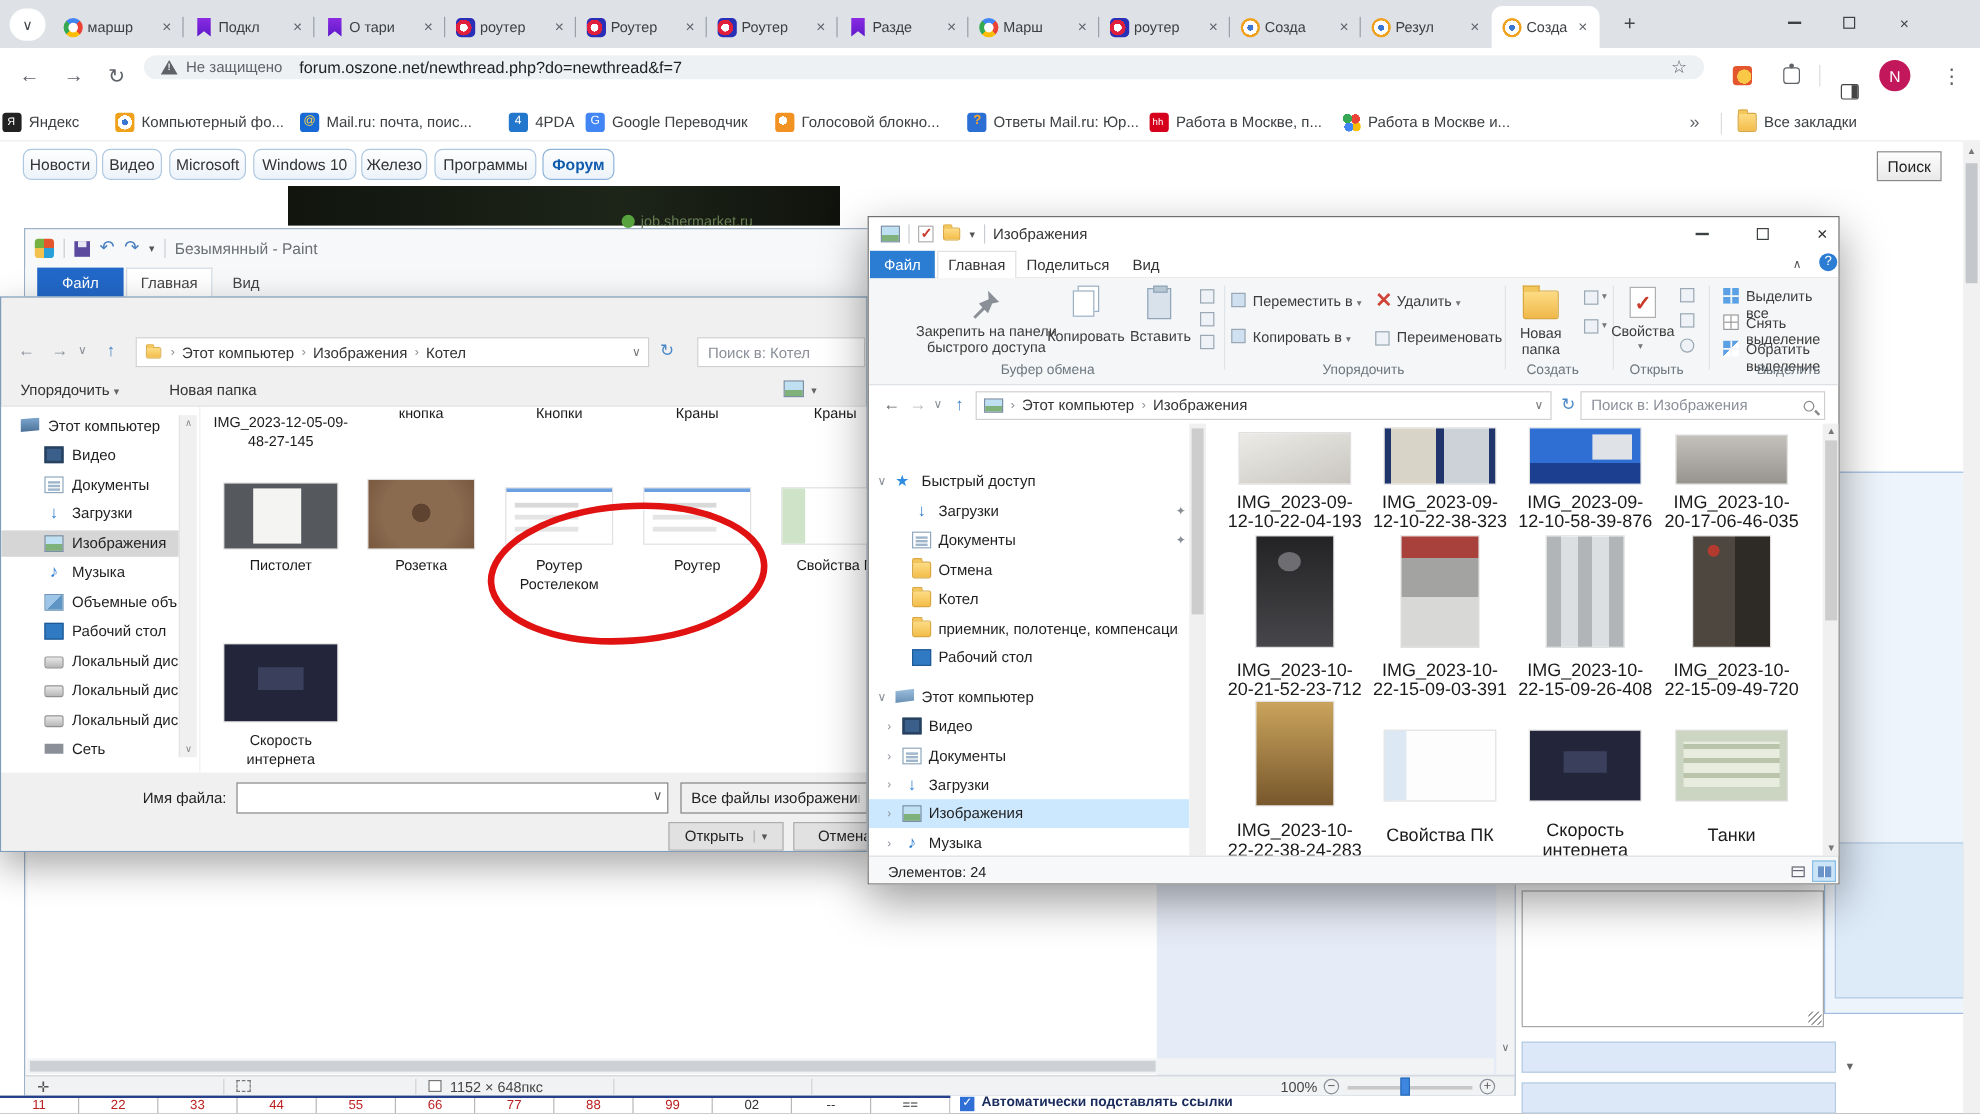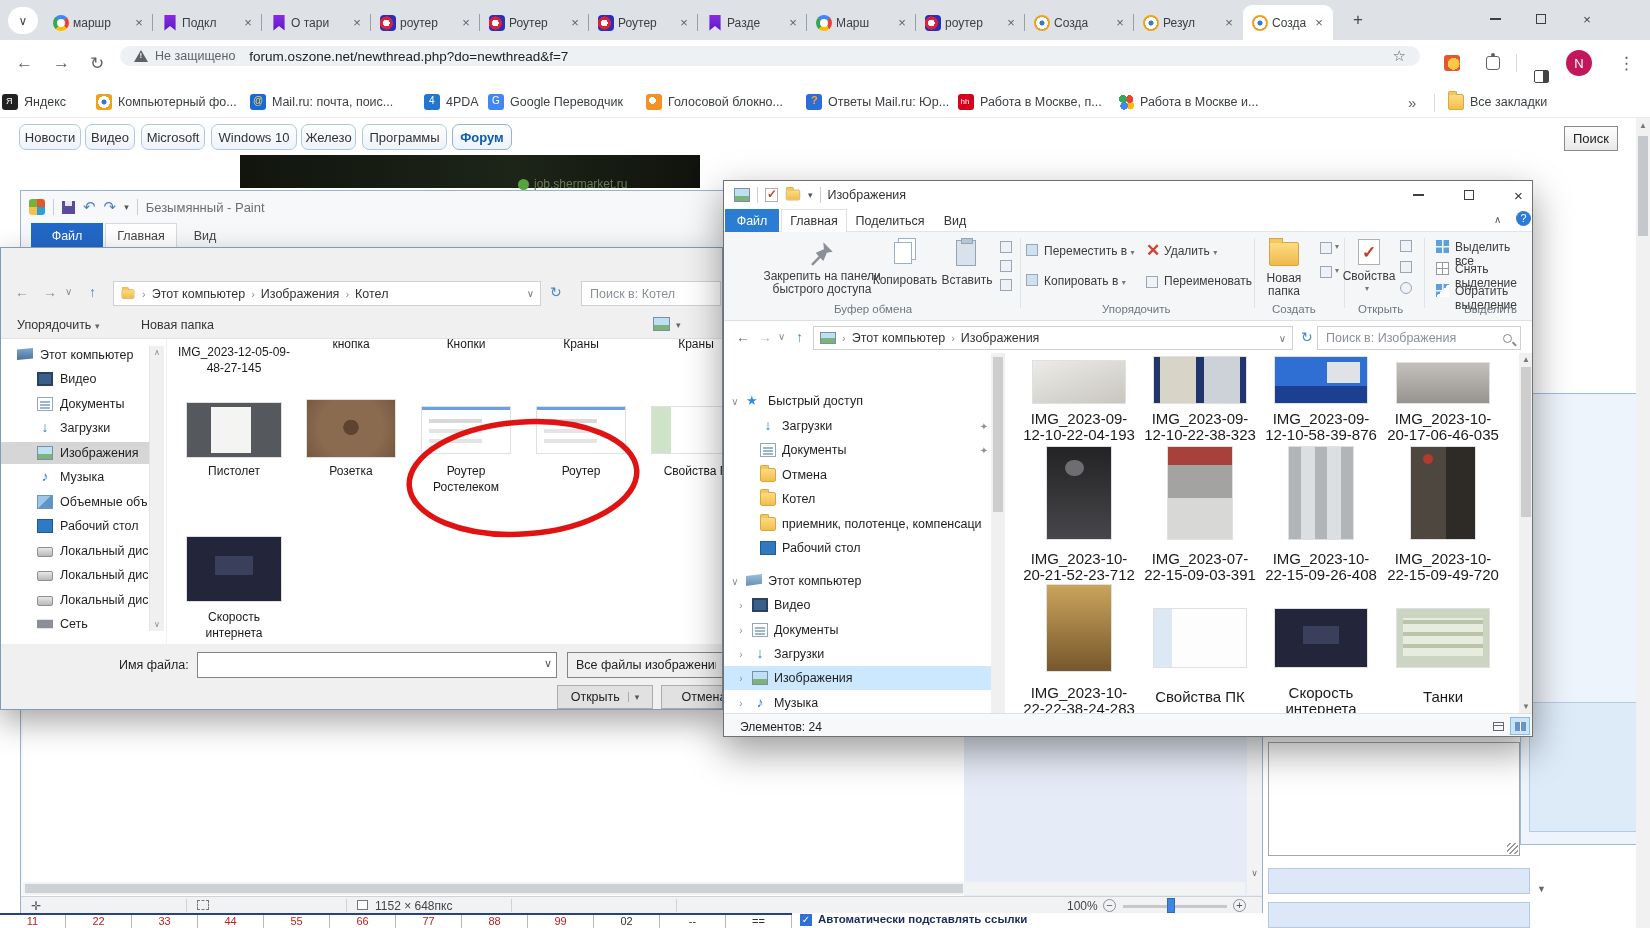--- a/index.html
+++ b/index.html
@@ -751,21 +751,21 @@
     <div class="thumb t-passport" style="left:430px;top:176px;width:92px;height:46px"></div>
     <div class="egrid-label" style="left:418px;top:230px;width:116px">IMG_2023-09-12-10-22-38-323</div>
     <div class="thumb t-device" style="left:551px;top:176px;width:92px;height:46px"></div>
     <div class="egrid-label" style="left:539px;top:230px;width:116px">IMG_2023-09-12-10-58-39-876</div>
     <div class="thumb t-gray" style="left:673px;top:182px;width:92px;height:40px"></div>
     <div class="egrid-label" style="left:661px;top:230px;width:116px">IMG_2023-10-20-17-06-46-035</div>
 
     <div class="thumb t-metal" style="left:323px;top:266px;width:64px;height:92px"></div>
     <div class="egrid-label" style="left:297px;top:370px;width:116px">IMG_2023-10-20-21-52-23-712</div>
     <div class="thumb t-redtool" style="left:444px;top:266px;width:64px;height:92px"></div>
-    <div class="egrid-label" style="left:418px;top:370px;width:116px">IMG_2023-07-22-15-09-03-391</div>
+    <div class="egrid-label" style="left:418px;top:370px;width:116px">IMG_2023-10-22-15-09-03-391</div>
     <div class="thumb t-pipes" style="left:565px;top:266px;width:64px;height:92px"></div>
     <div class="egrid-label" style="left:539px;top:370px;width:116px">IMG_2023-10-22-15-09-26-408</div>
     <div class="thumb t-pipesd" style="left:687px;top:266px;width:64px;height:92px"></div>
     <div class="egrid-label" style="left:661px;top:370px;width:116px">IMG_2023-10-22-15-09-49-720</div>
 
     <div class="thumb t-gold" style="left:323px;top:404px;width:64px;height:86px"></div>
     <div class="egrid-label" style="left:297px;top:504px;width:116px">IMG_2023-10-22-22-38-24-283</div>
     <div class="thumb t-shotw" style="left:430px;top:428px;width:92px;height:58px"></div>
     <div class="egrid-label" style="left:418px;top:508px;width:116px">Свойства ПК</div>
     <div class="thumb t-dark" style="left:551px;top:428px;width:92px;height:58px"></div>

